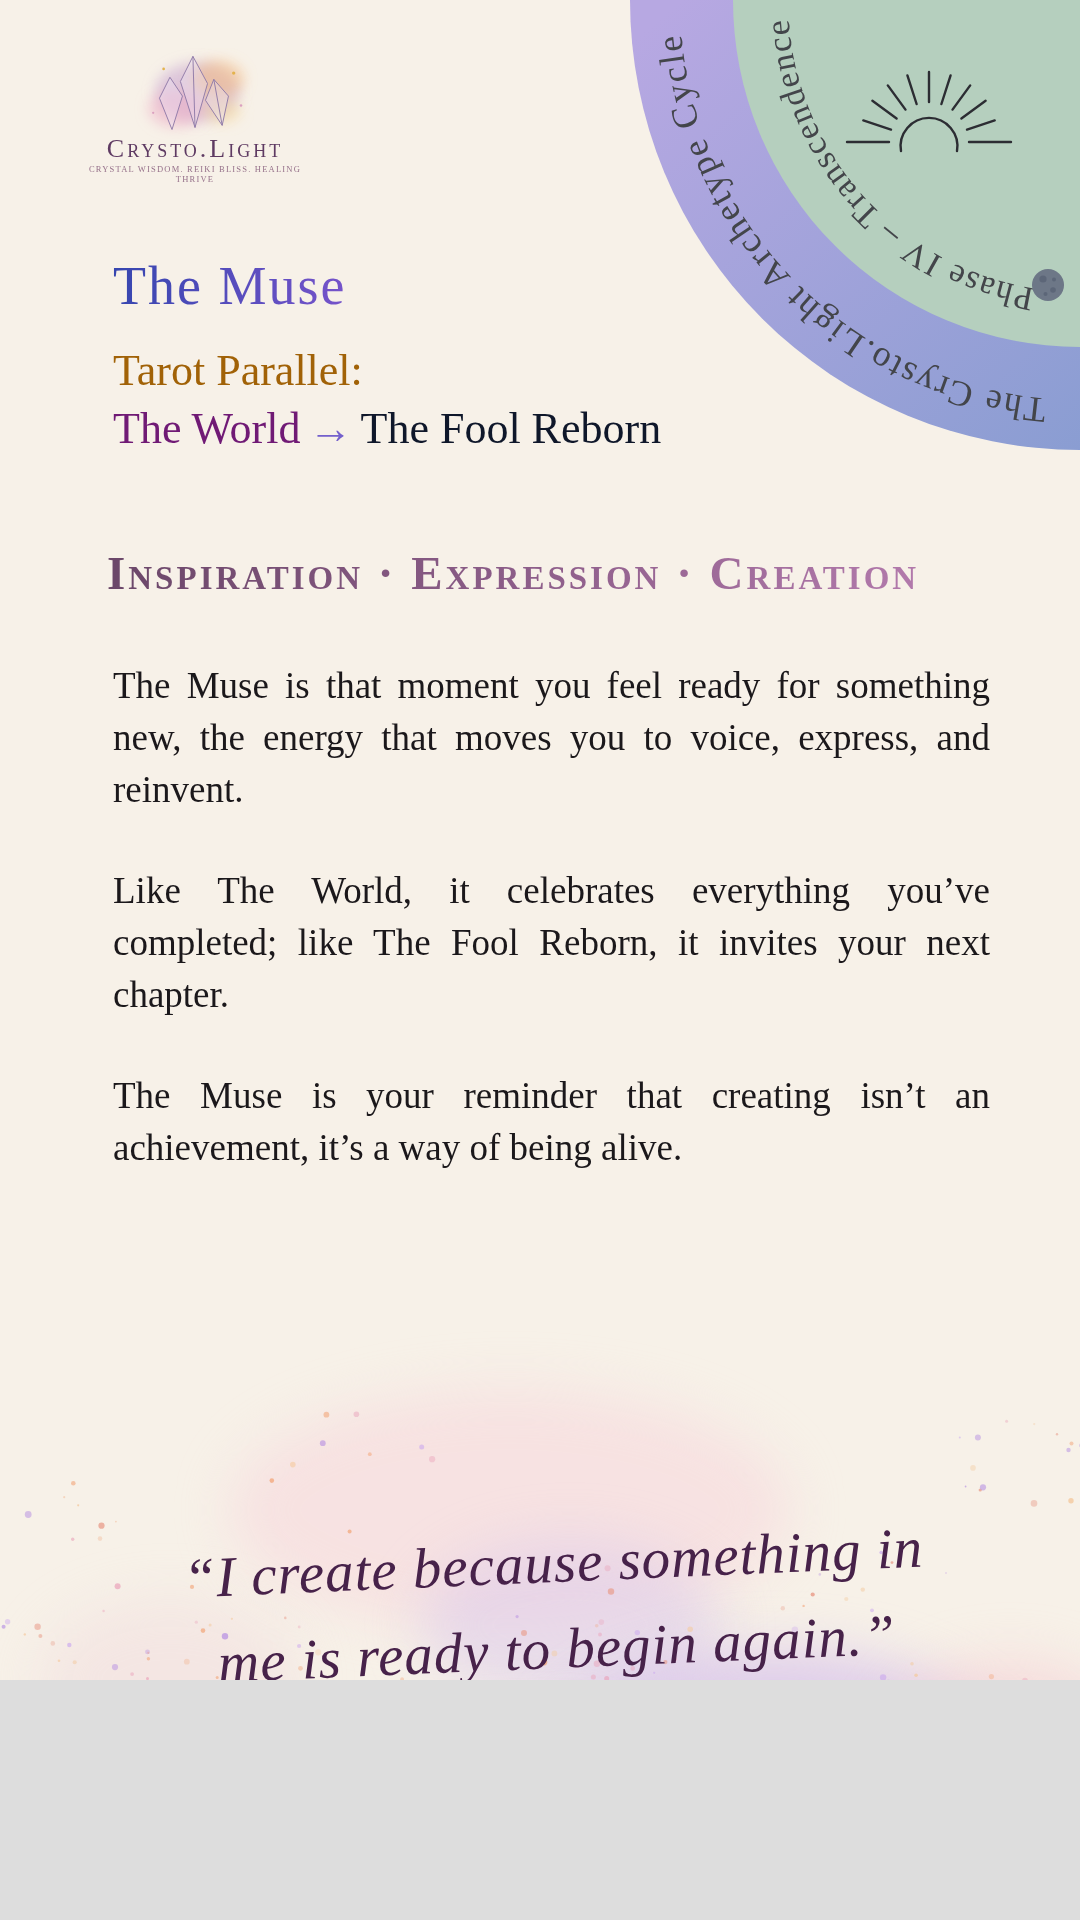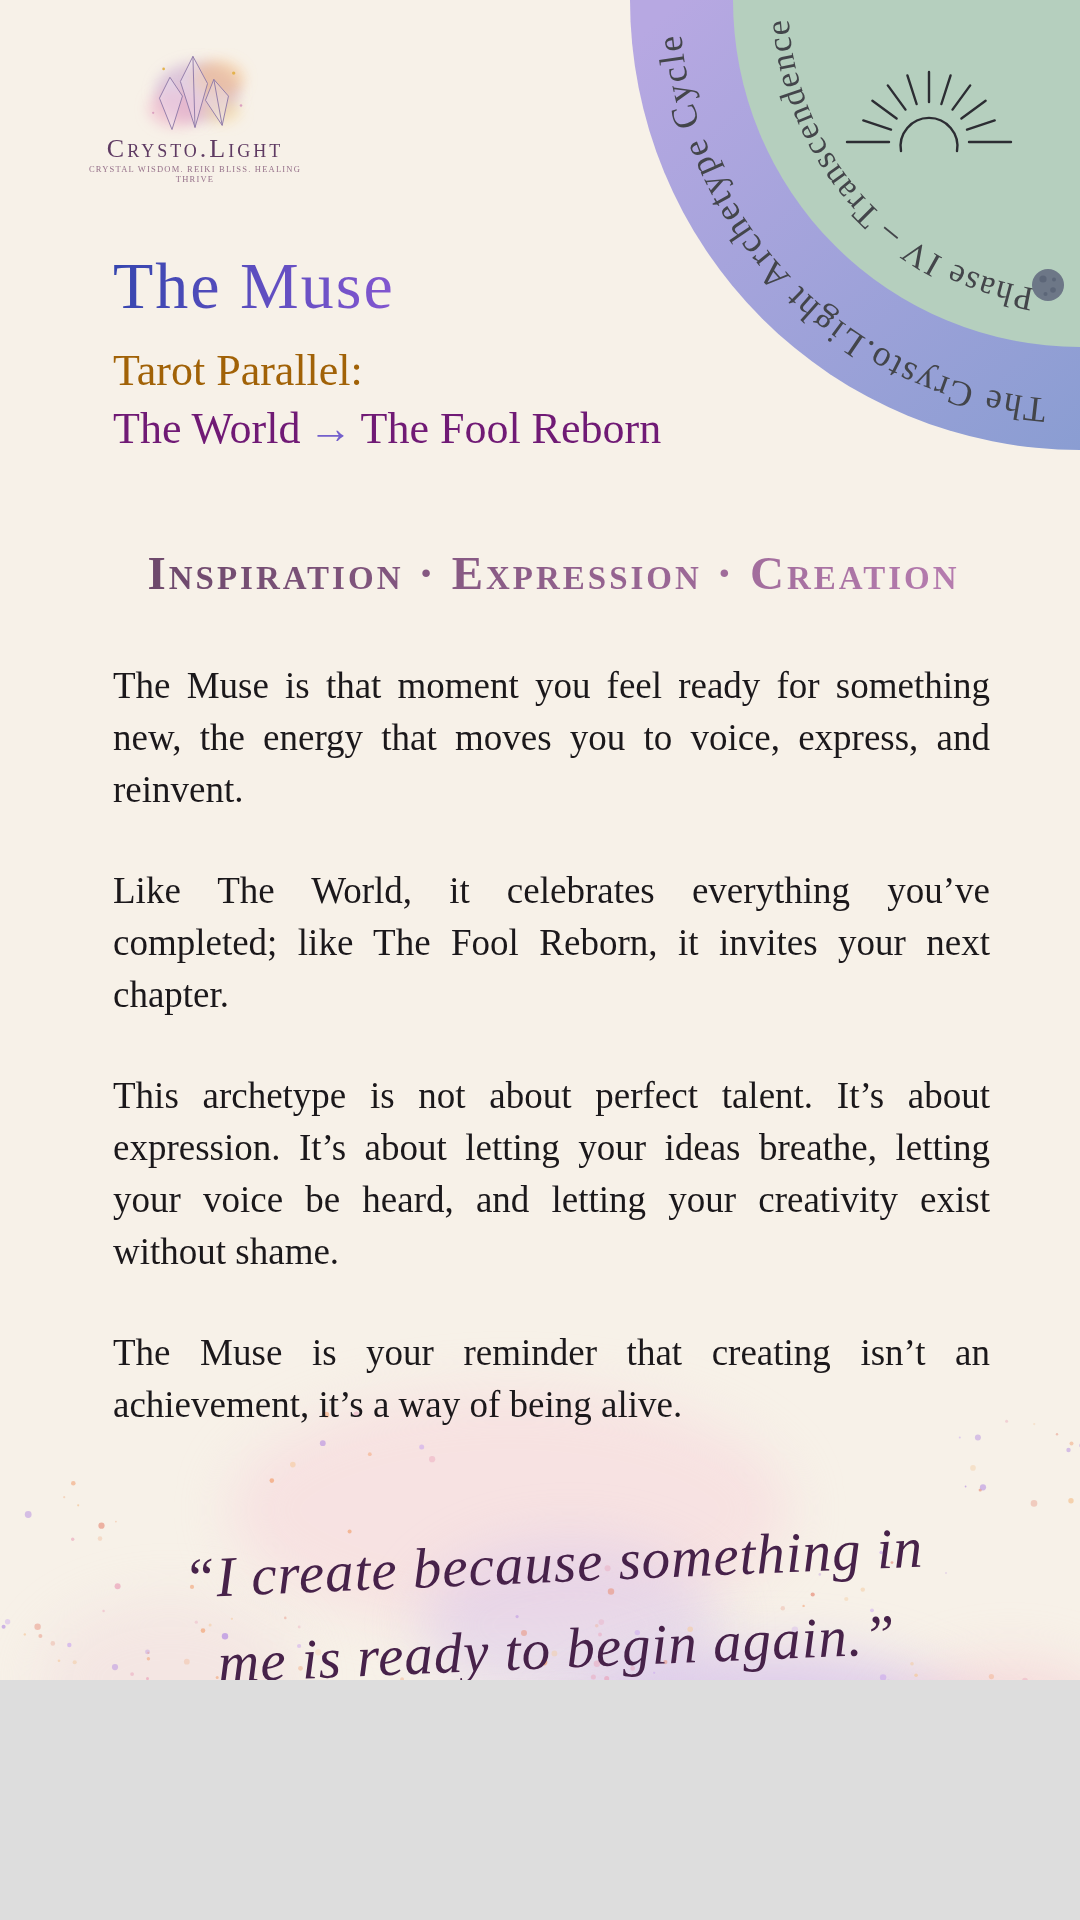--- a/index.html
+++ b/index.html
@@ -14,32 +14,32 @@
   .brand{font-variant:small-caps;font-size:26px;letter-spacing:3px;color:#5e3a62;margin-top:-6px;}
   .brand-tagline{font-size:8.5px;letter-spacing:1.2px;color:#96718a;margin-top:0;text-transform:uppercase;}
 
   
   .badge{position:absolute;top:0;right:0;width:520px;height:500px;}
   .badge text{font-family:"Liberation Serif", serif;fill:#43454a;}
 
   
   .header{position:absolute;left:113px;top:240px;}
   .title{
-    margin:0;font-size:66px;line-height:92px;font-weight:400;letter-spacing:2px;
+    margin:0;font-size:54px;line-height:92px;font-weight:400;letter-spacing:2px;
     background:linear-gradient(90deg,#3646af 0%,#8857d2 55%,#b86ae6 100%);
     -webkit-background-clip:text;background-clip:text;color:transparent;
   }
   .subtitle{margin-top:10px;font-size:44px;line-height:58px;}
   .tarot-label{color:#a16207;}
   .tarot-from{color:#701a75;}
   .tarot-arrow{color:#7460cc;padding:0 8px;}
-  .tarot-to{color:#701a75;}
+  .tarot-to{color:#0f172a;}
 
   .keywords{
-    position:absolute;left:117px;right:90px;top:546px;text-align:center;
+    position:absolute;left:107px;right:90px;top:546px;
     font-variant:small-caps;font-weight:700;font-size:47px;letter-spacing:3px;
     background:linear-gradient(90deg,#6b4769 0%,#8f5f8b 50%,#b97fb2 100%);
     -webkit-background-clip:text;background-clip:text;color:transparent;
   }
 
   
   .body-copy{position:absolute;left:113px;top:660px;width:877px;color:#1b181b;}
   .body-copy p{
     margin:0 0 49px 0;font-size:37px;line-height:52px;
     text-align:justify;text-align-last:left;
@@ -375,21 +375,20 @@
         <span class="tarot-from">The World</span><span class="tarot-arrow">→</span><span class="tarot-to">The Fool Reborn</span>
       </div>
     </div>
   </div>
 
   <div class="keywords">Inspiration · Expression · Creation</div>
 
   <div class="body-copy">
     <p>The Muse is that moment you feel ready for something new, the energy that moves you to voice, express, and reinvent.</p>
     <p>Like The World, it celebrates everything you’ve completed; like The Fool Reborn, it invites your next chapter.</p>
-    <p>This archetype is not about perfect talent. It’s about expression. It’s about letting your ideas breathe, letting your voice be heard, and letting your creativity exist without shame.</p>
     <p>The Muse is your reminder that creating isn’t an achievement, it’s a way of being alive.</p>
   </div>
 
   <div class="quote">
     <div>“I create because something in</div>
     <div>me is ready to begin again.”</div>
   </div>
 
 </div>
 

